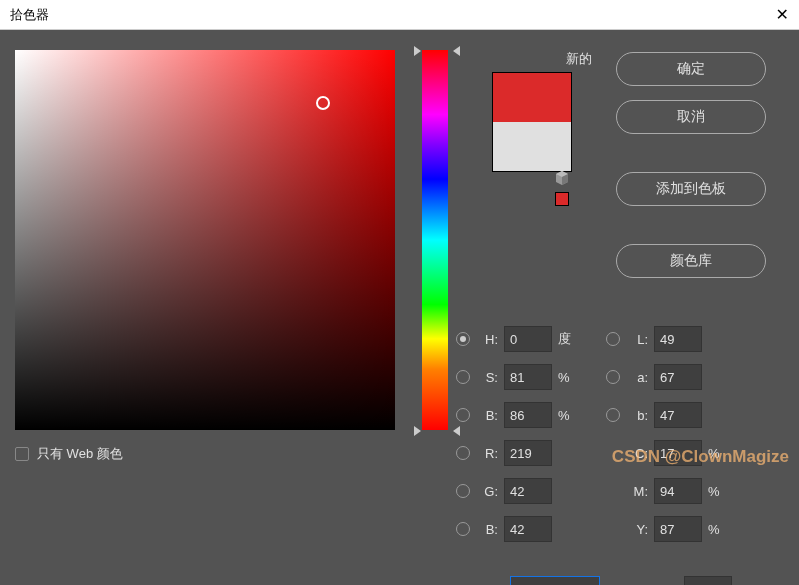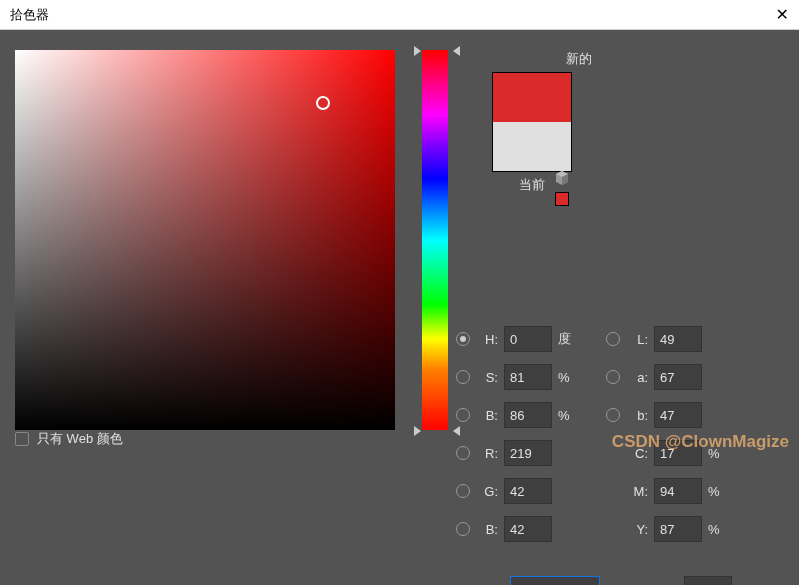--- a/index.html
+++ b/index.html
@@ -3,21 +3,21 @@
 <meta charset="utf-8">
 <style>
 * { box-sizing: border-box; margin: 0; padding: 0; font-family: "Microsoft YaHei", sans-serif; }
 body { width: 799px; height: 585px; background: #535353; color: #e0e0e0; font-size: 13px; overflow: hidden; }
 .titlebar { height: 30px; background: #fff; color: #000; display: flex; align-items: center; justify-content: space-between; padding: 0 10px; border-bottom: 1px solid #ccc; }
 .titlebar .close { font-size: 16px; cursor: pointer; }
 .content { display: flex; padding: 20px 15px 10px 15px; position: relative; }
 .left { width: 395px; }
 .sat-val { width: 380px; height: 380px; position: relative; background: linear-gradient(to top, #000, rgba(0,0,0,0)), linear-gradient(to right, #fff, #ff0000); }
 .sv-cursor { position: absolute; width: 14px; height: 14px; border: 2px solid #fff; border-radius: 50%; transform: translate(-50%, -50%); }
-.web-only { display: flex; align-items: center; gap: 8px; text-align: right; }
+.web-only { margin-top: 15px; display: flex; align-items: center; gap: 8px; text-align: right; }
 .web-only .cb { width: 14px; height: 14px; border: 1px solid #888; border-radius: 2px; }
 .hue-col { width: 30px; margin-left: 12px; position: relative; }
 .hue { width: 26px; height: 380px; background: linear-gradient(to bottom, #ff0000 0%, #ff00ff 17%, #8000ff 25%, #0000ff 34%, #00ffff 50%, #00ff00 67%, #ffff00 76%, #ff8000 84%, #ff0000 100%); }
 .hue-arrow-l, .hue-arrow-r { position: absolute; top: -4px; width: 0; height: 0; border-top: 5px solid transparent; border-bottom: 5px solid transparent; }
 .hue-arrow-l { left: -8px; border-left: 7px solid #ccc; }
 .hue-arrow-r { right: -8px; border-right: 7px solid #ccc; top: 376px; }
 .hue-arrow-r.top { top: -4px; }
 .mid { width: 120px; margin-left: 20px; }
 .swatch-label { text-align: right; margin-bottom: 4px; }
 .swatch { width: 80px; height: 100px; border: 1px solid #000; margin: 0 auto; }
@@ -69,32 +69,37 @@
     <div class="hue-arrow-l" style="top:376px;"></div>
     <div class="hue-arrow-r"></div>
   </div>
 
   <div class="mid">
     <div class="swatch-label">新的</div>
     <div class="swatch">
       <div class="new"></div>
       <div class="cur"></div>
     </div>
-    <div class="under-swatch">当前</div>
   </div>
 
   <div class="warn-icons">
     <svg class="cube" viewBox="0 0 16 16">
         <path fill="#999" d="M8 1l6 3v8l-6 3-6-3V4z"></path>
         <path fill="#bbb" d="M8 1l6 3-6 3-6-3z"></path>
         <path fill="#777" d="M8 7l6-3v8l-6 3z"></path>
       </svg>
     <div class="tiny-sw"></div>
   </div>
 
+  <div class="right">
+    <button class="btn">确定</button>
+    <button class="btn">取消</button>
+    <button class="btn gap">添加到色板</button>
+    <button class="btn gap">颜色库</button>
+  </div>
 
   <div class="fields">
     <div class="row">
       <span class="radio on"></span>
       <span class="fld-label">H:</span>
       <input class="fld-input" value="0" style="">
       <span class="fld-unit">度</span>
       <span class="radio col2"></span>
       <span class="fld-label">L:</span>
       <input class="fld-input" value="49" style="">

